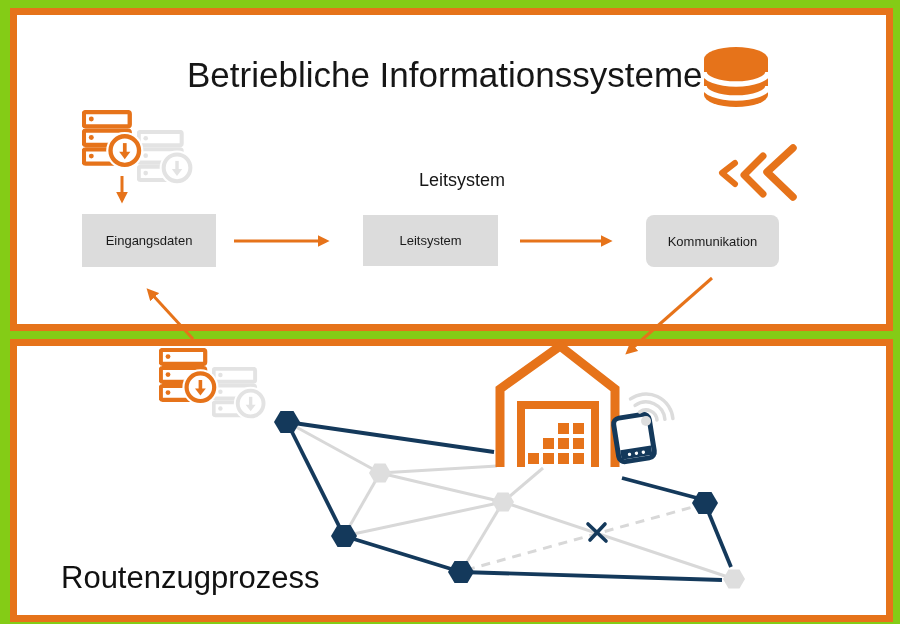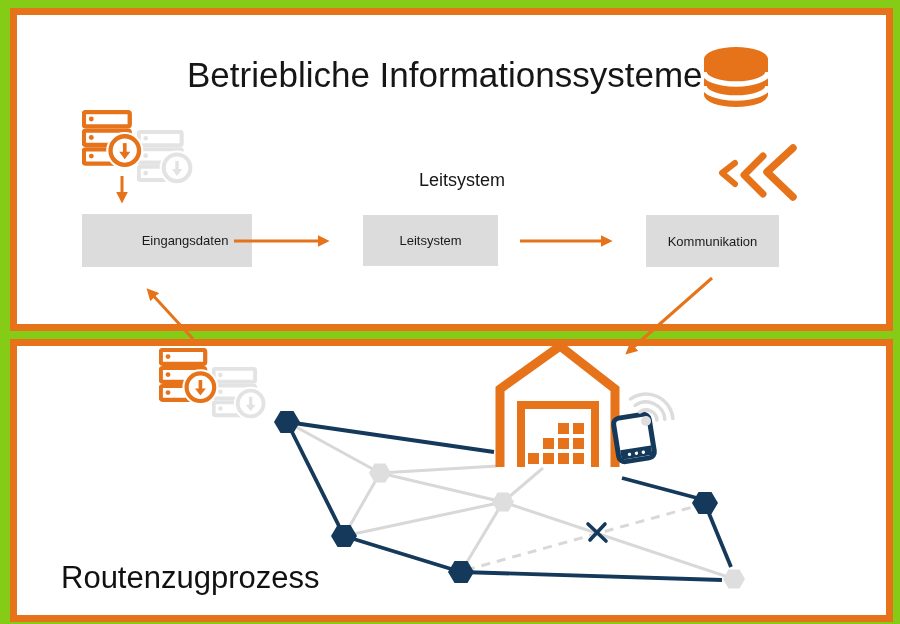--- a/index.html
+++ b/index.html
@@ -11,23 +11,23 @@
           font-family:"Liberation Sans",sans-serif;color:var(--text);}
   .section{position:absolute;box-sizing:border-box;border:7px solid var(--orange);background:#fff;}
   #sec-top{left:10px;top:8px;width:883px;height:323px;}
   #sec-bottom{left:10px;top:339px;width:883px;height:283px;}
   .title{position:absolute;left:187px;top:55px;font-size:35px;font-weight:400;
          color:#161616;letter-spacing:0px;white-space:nowrap;}
   .leitsystem{position:absolute;left:394px;top:170px;font-size:18px;color:#161616;white-space:nowrap;margin-left:25px;}
   .routetitle{position:absolute;left:27px;top:560px;font-size:31px;color:#111;white-space:nowrap;margin-left:34px;}
   .flowbox{position:absolute;background:var(--box-gray);display:flex;align-items:center;
            justify-content:center;font-size:13px;color:#1a1a1a;}
-  #box-eingangsdaten{left:82px;top:214px;width:134px;height:53px;padding-left:36px;}
+  #box-eingangsdaten{left:82px;top:214px;width:134px;height:53px;}
   #box-steuerung{left:363px;top:215px;width:135px;height:51px;}
-  #box-kommunikation{left:646px;top:215px;width:133px;height:52px;}
+  #box-kommunikation{left:646px;top:215px;width:133px;height:52px;border-radius:8px;}
   #overlay{position:absolute;left:0;top:0;width:900px;height:624px;pointer-events:none;}
   
   .ln-gray{stroke:var(--line-gray);stroke-width:3;fill:none;}
   .ln-gray-d{stroke:var(--line-gray);stroke-width:3;fill:none;stroke-dasharray:9 7;}
   .ln-navy{stroke:var(--navy);stroke-width:3.8;fill:none;}
   .hex-navy{fill:var(--navy);}
   .hex-gray{fill:#DEDEDE;}
   .arrow{stroke:var(--orange);stroke-width:3;fill:none;marker-end:url(#ah);}
   .o-fill{fill:var(--orange);}
   .wh-wall{stroke:var(--orange);stroke-width:9;fill:#fff;stroke-linejoin:miter;}

